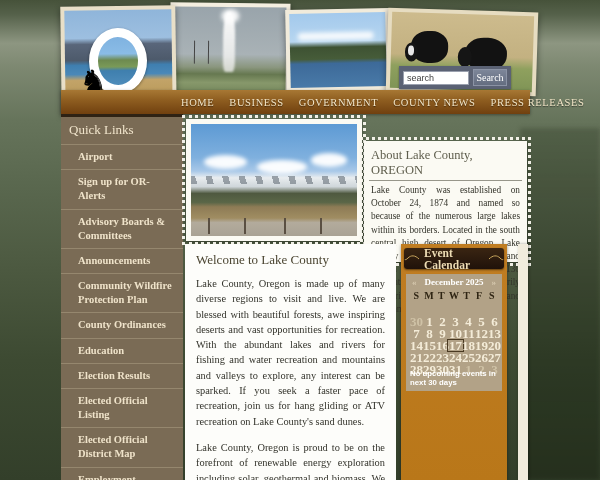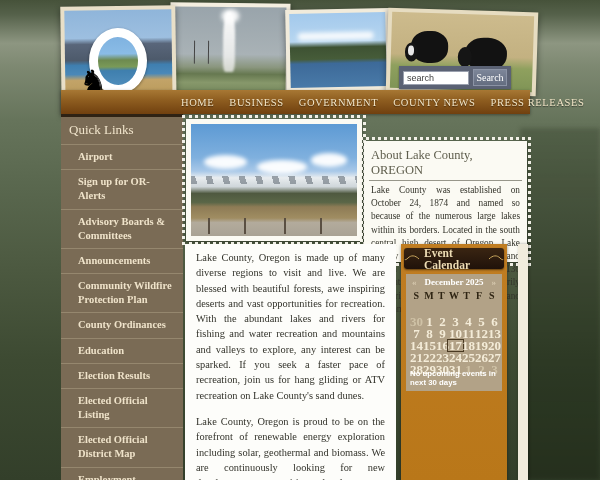--- a/index.html
+++ b/index.html
@@ -188,20 +188,21 @@
       <div class="post" style="left:78%;"></div>
     </div>
   </div>
 
   <div class="stamp" id="about-box">
     <div id="about-title">About Lake County, OREGON</div>
     <div id="about-body">Lake County was established on October 24, 1874 and named so because of the numerous large lakes within its borders.  Located in the south central high desert of Oregon, Lake County covers 8,275 square miles and has an estimated population of 8,130 residents.  Economy consists primarily on agriculture, timber, livestock and government.</div>
   </div>
 
   <div id="main-panel">
+    <div id="main-title">Welcome to Lake County</div>
     <div id="main-paragraphs">
         <p class="main-p">Lake County, Oregon is made up of many diverse regions to visit and live.  We are blessed with beautiful forests, awe inspiring deserts and vast opportunities for recreation.  With the abundant lakes and rivers for fishing and water recreation and mountains and valleys to explore, any interest can be sparked.  If you seek a faster pace of recreation, join us for hang gliding or ATV recreation on Lake County's sand dunes.</p>
         <p class="main-p">Lake County, Oregon is proud to be on the forefront of renewable energy exploration including solar, geothermal and biomass.  We are continuously looking for new development opportunities and welcome new business ventures throughout the county.  Our knowledgeable staff is willing to accommodate new enterprises and assist in development inquires.</p>
       </div>
 
   </div>
 
   <div id="cal-col">
     <div id="cal-header">
       <span class="flourish">

